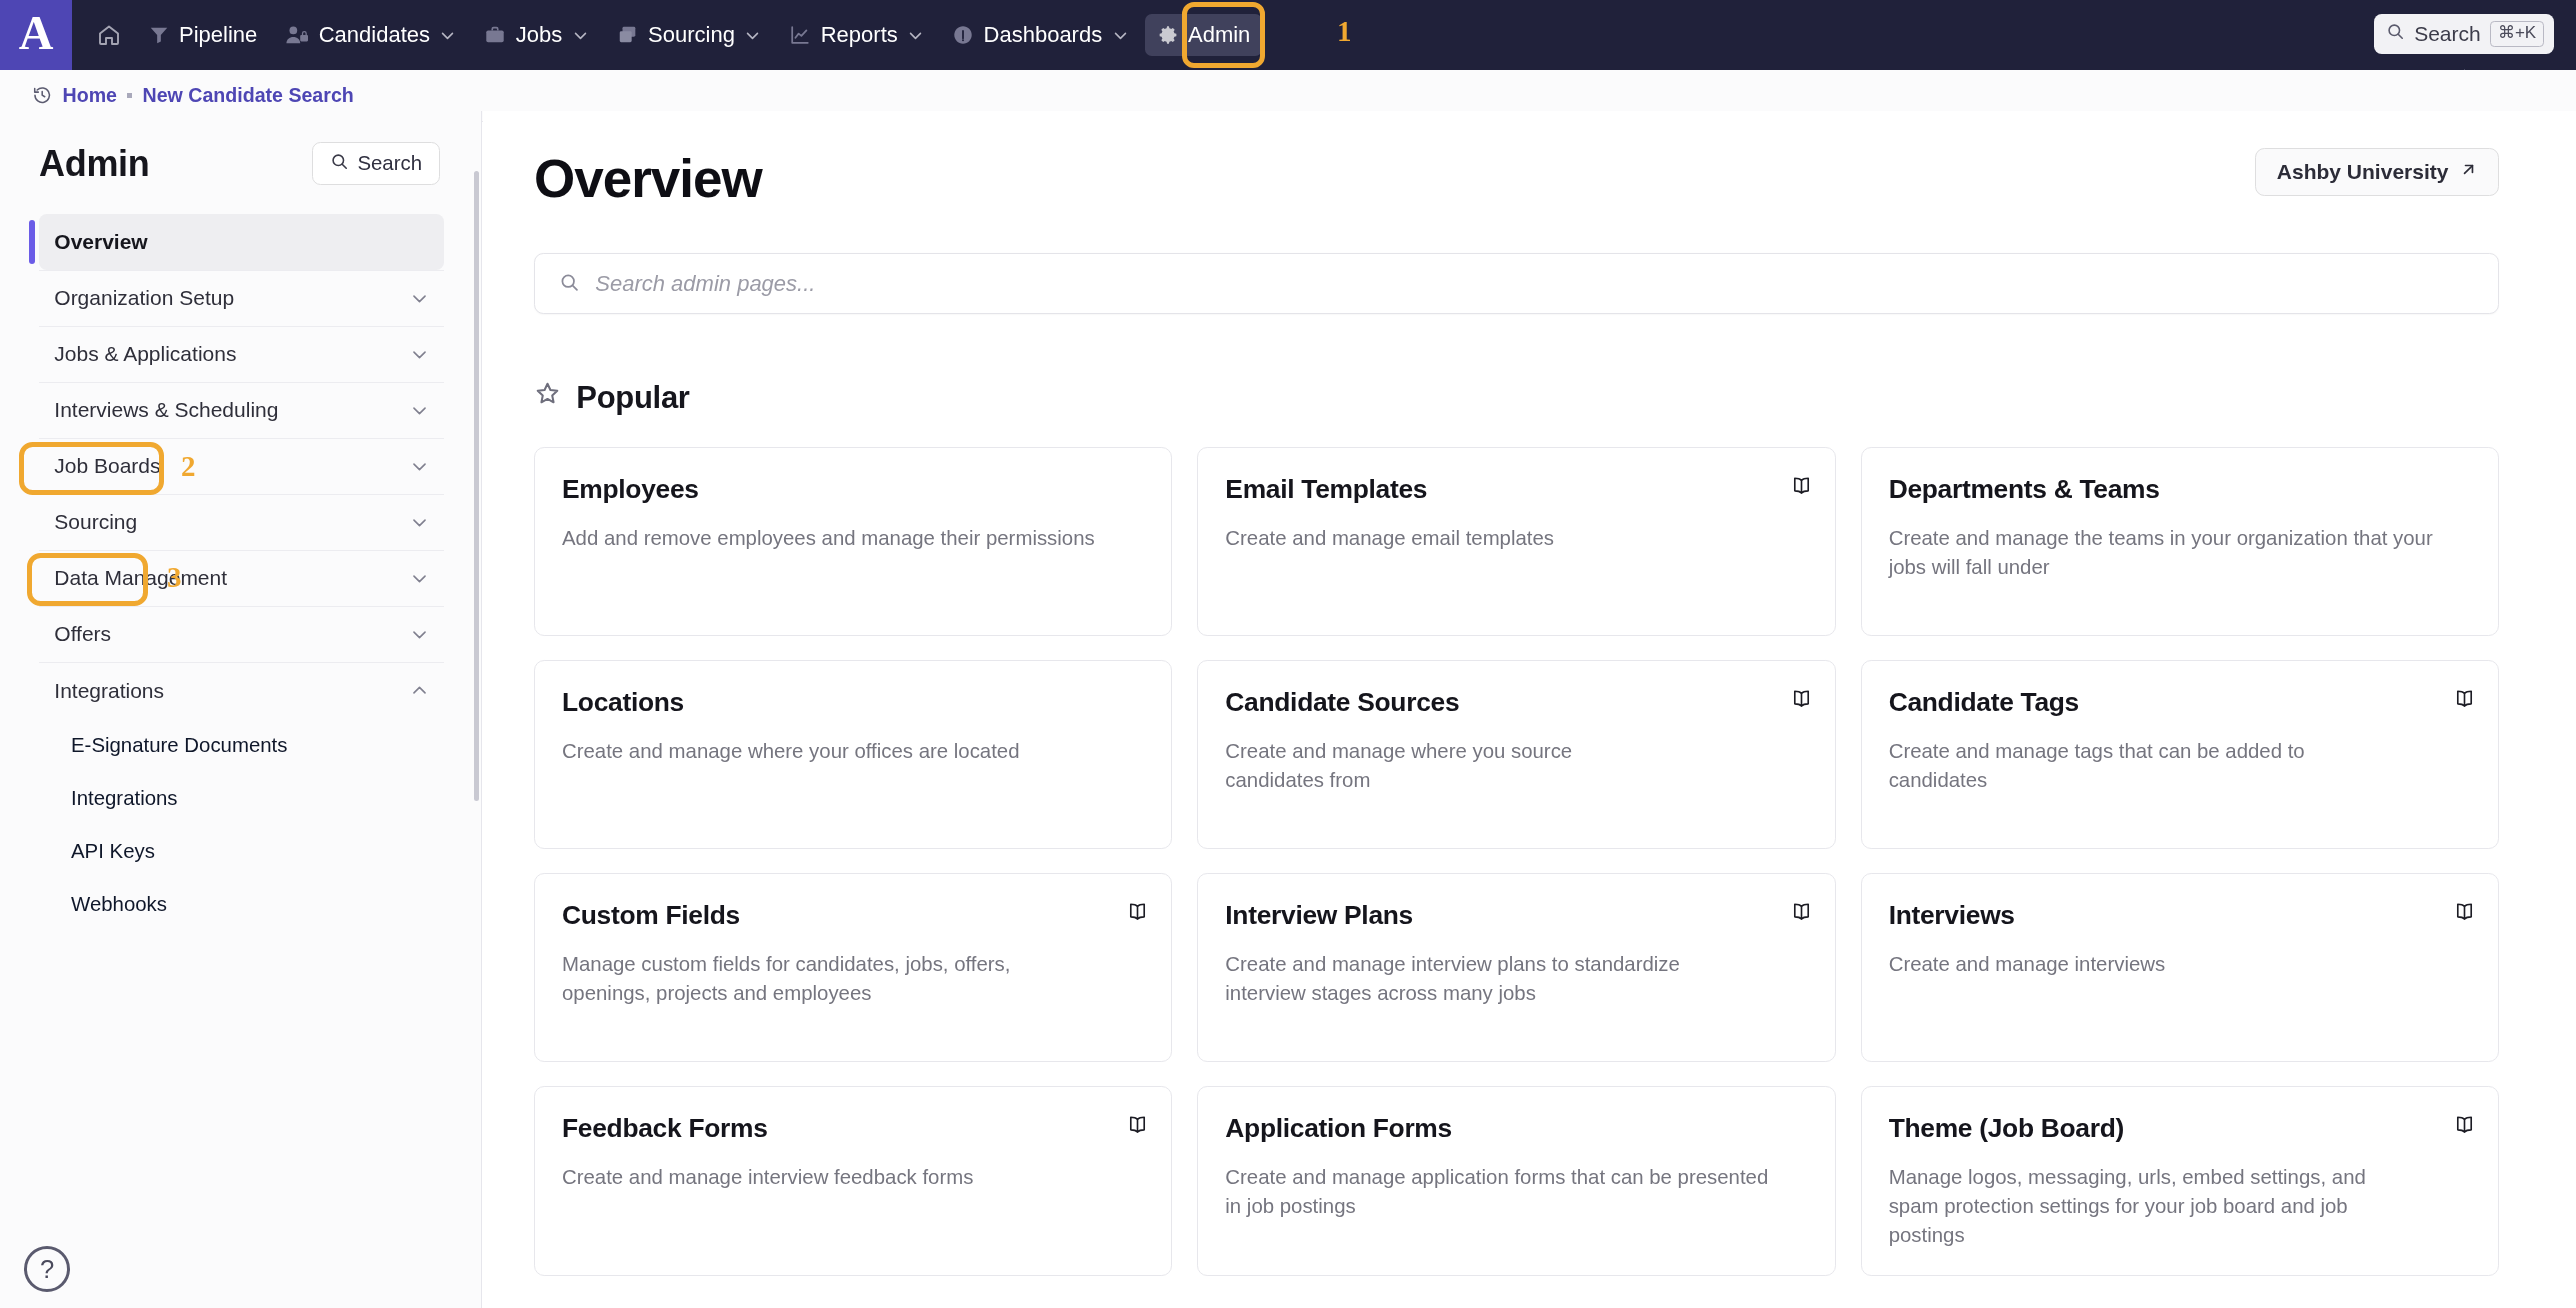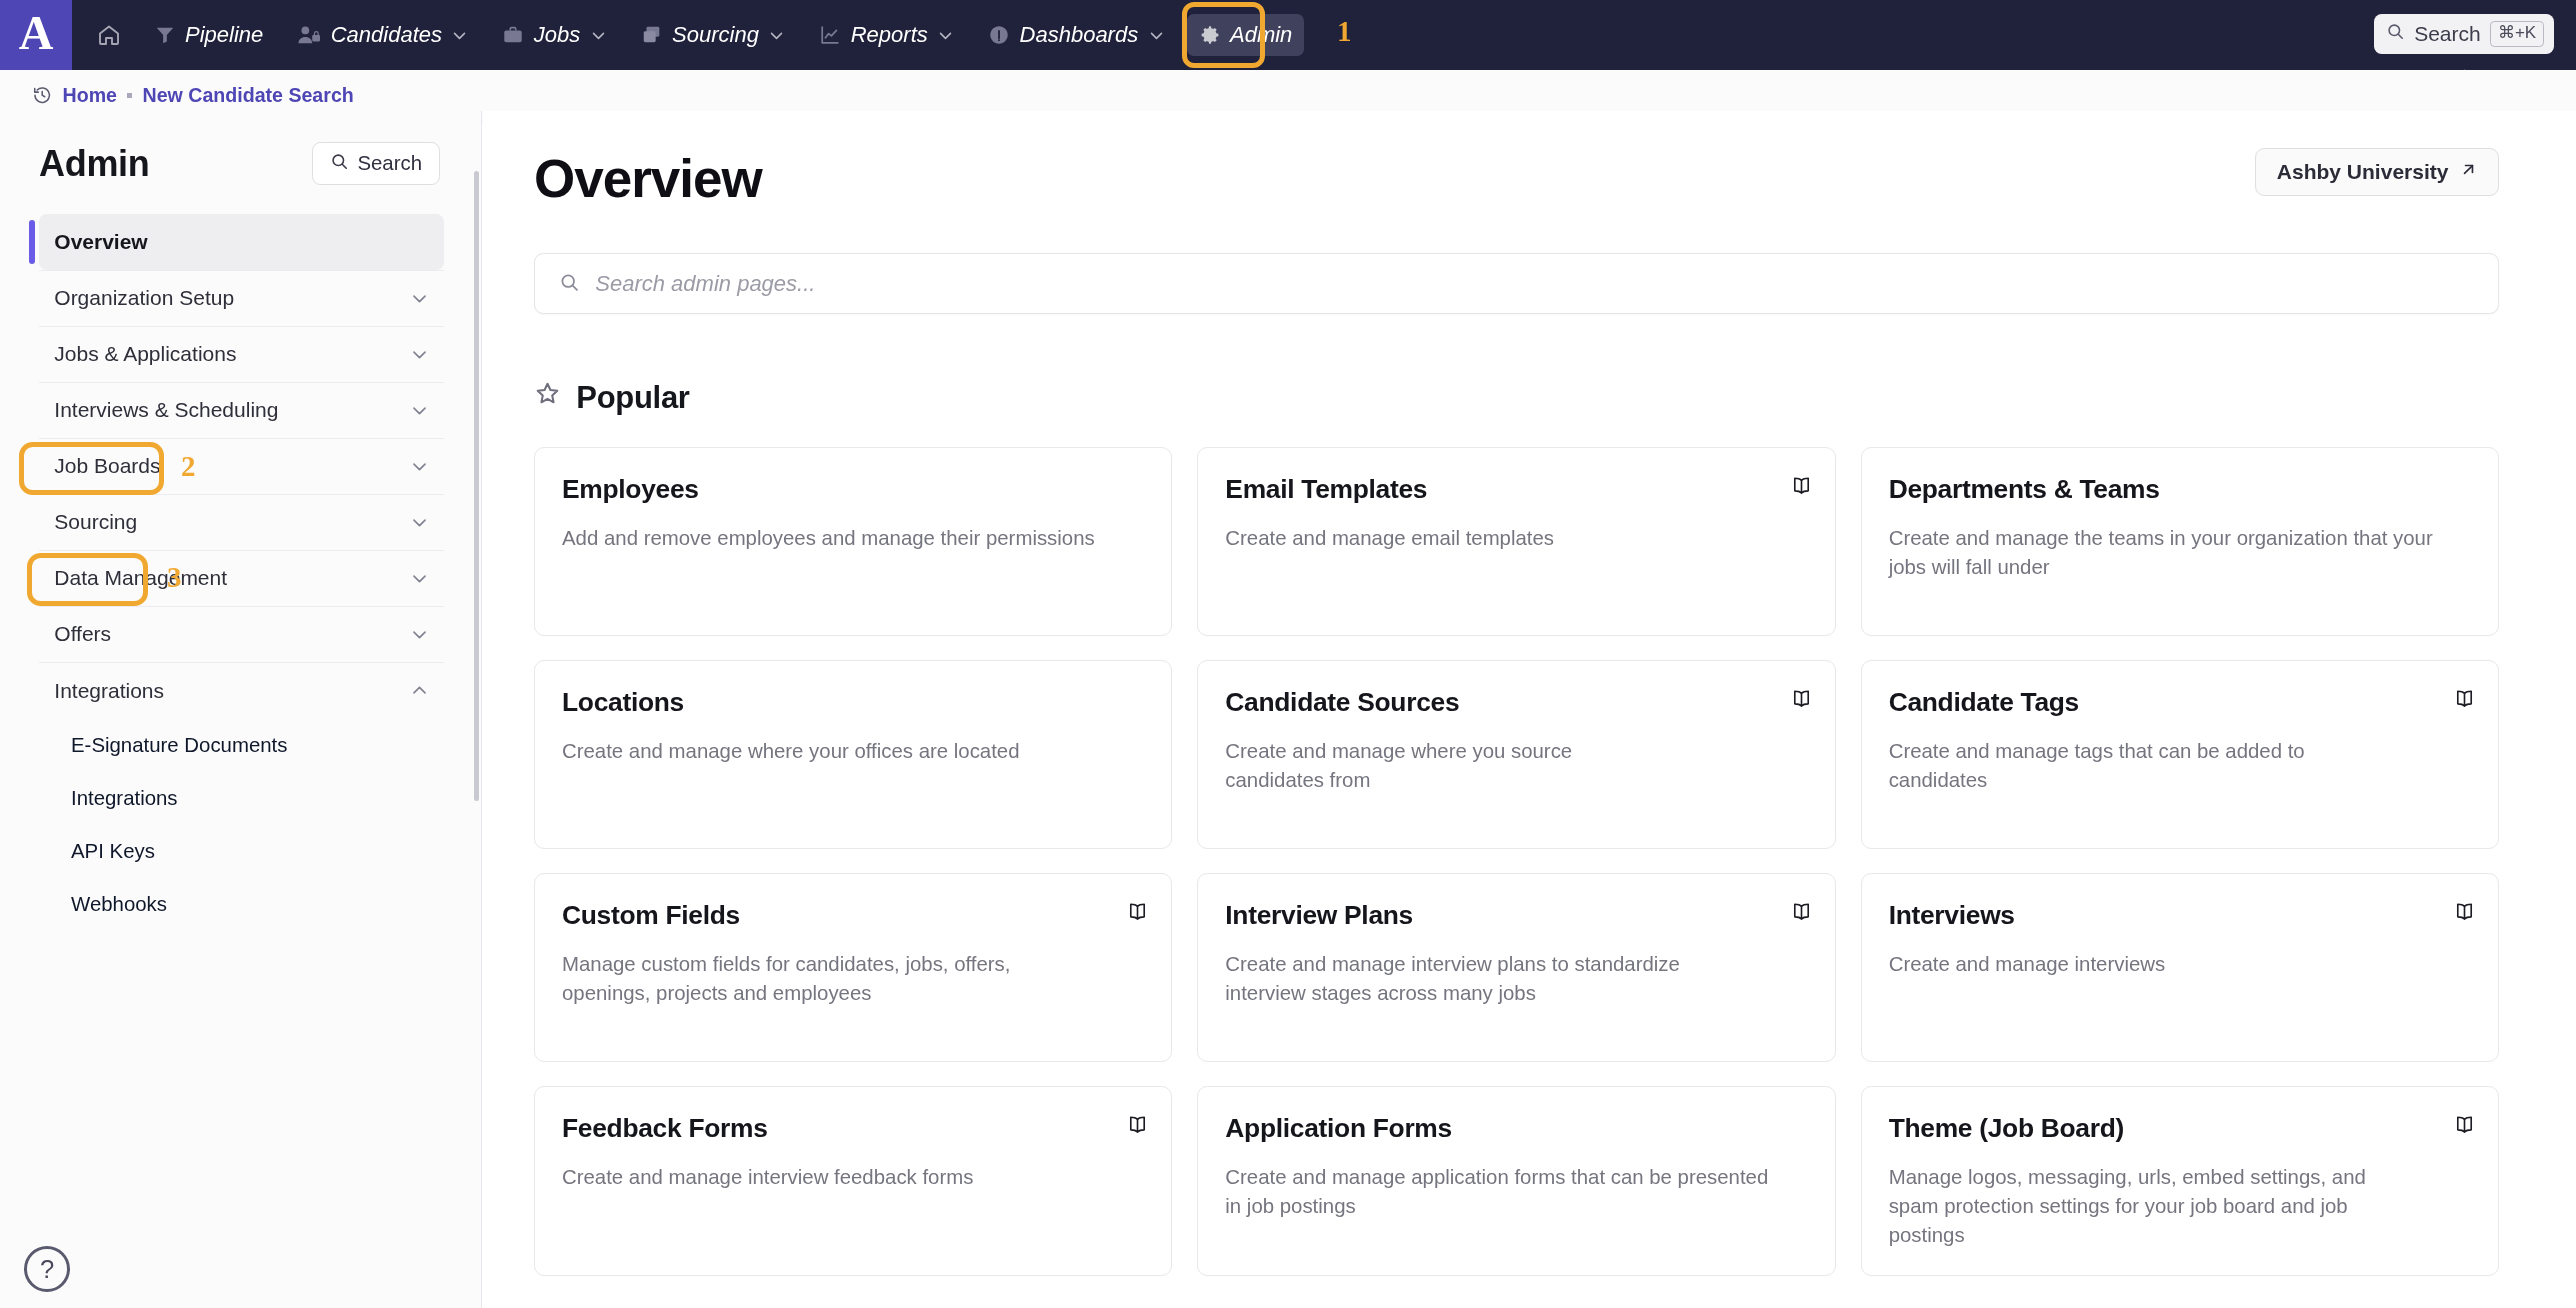--- a/index.html
+++ b/index.html
@@ -23,21 +23,21 @@
     width: 72px; height: 70px;
     background: #4e46b4;
     display: flex; align-items: center; justify-content: center;
     flex: 0 0 auto;
   }
   #logo-tile .glyph {
     font-family: "Liberation Serif", serif;
     font-size: 48px; font-weight: 700; color: #fff; line-height: 1;
     padding-bottom: 3.4px;
   }
-  .nav-items { display: flex; align-items: center; gap: 10px; padding-left: 15.3px; font-style: italic; }
+  .nav-items { display: flex; align-items: center; gap: 4px; padding-left: 15.3px; }
   .nav-item {
     display: flex; align-items: center; gap: 9.4px;
     padding: 7.7px 12px; border-radius: 6.8px;
     font-size: 22px; color: #ffffff; white-space: nowrap;
     cursor: pointer;
   }
   .nav-item .ico { display: flex; align-items: center; opacity: .72; }
   .nav-item .chev { opacity: .8; display: flex; align-items: center; }
   .nav-item.home { padding: 7.7px 10.2px; }
   .nav-item.active {

